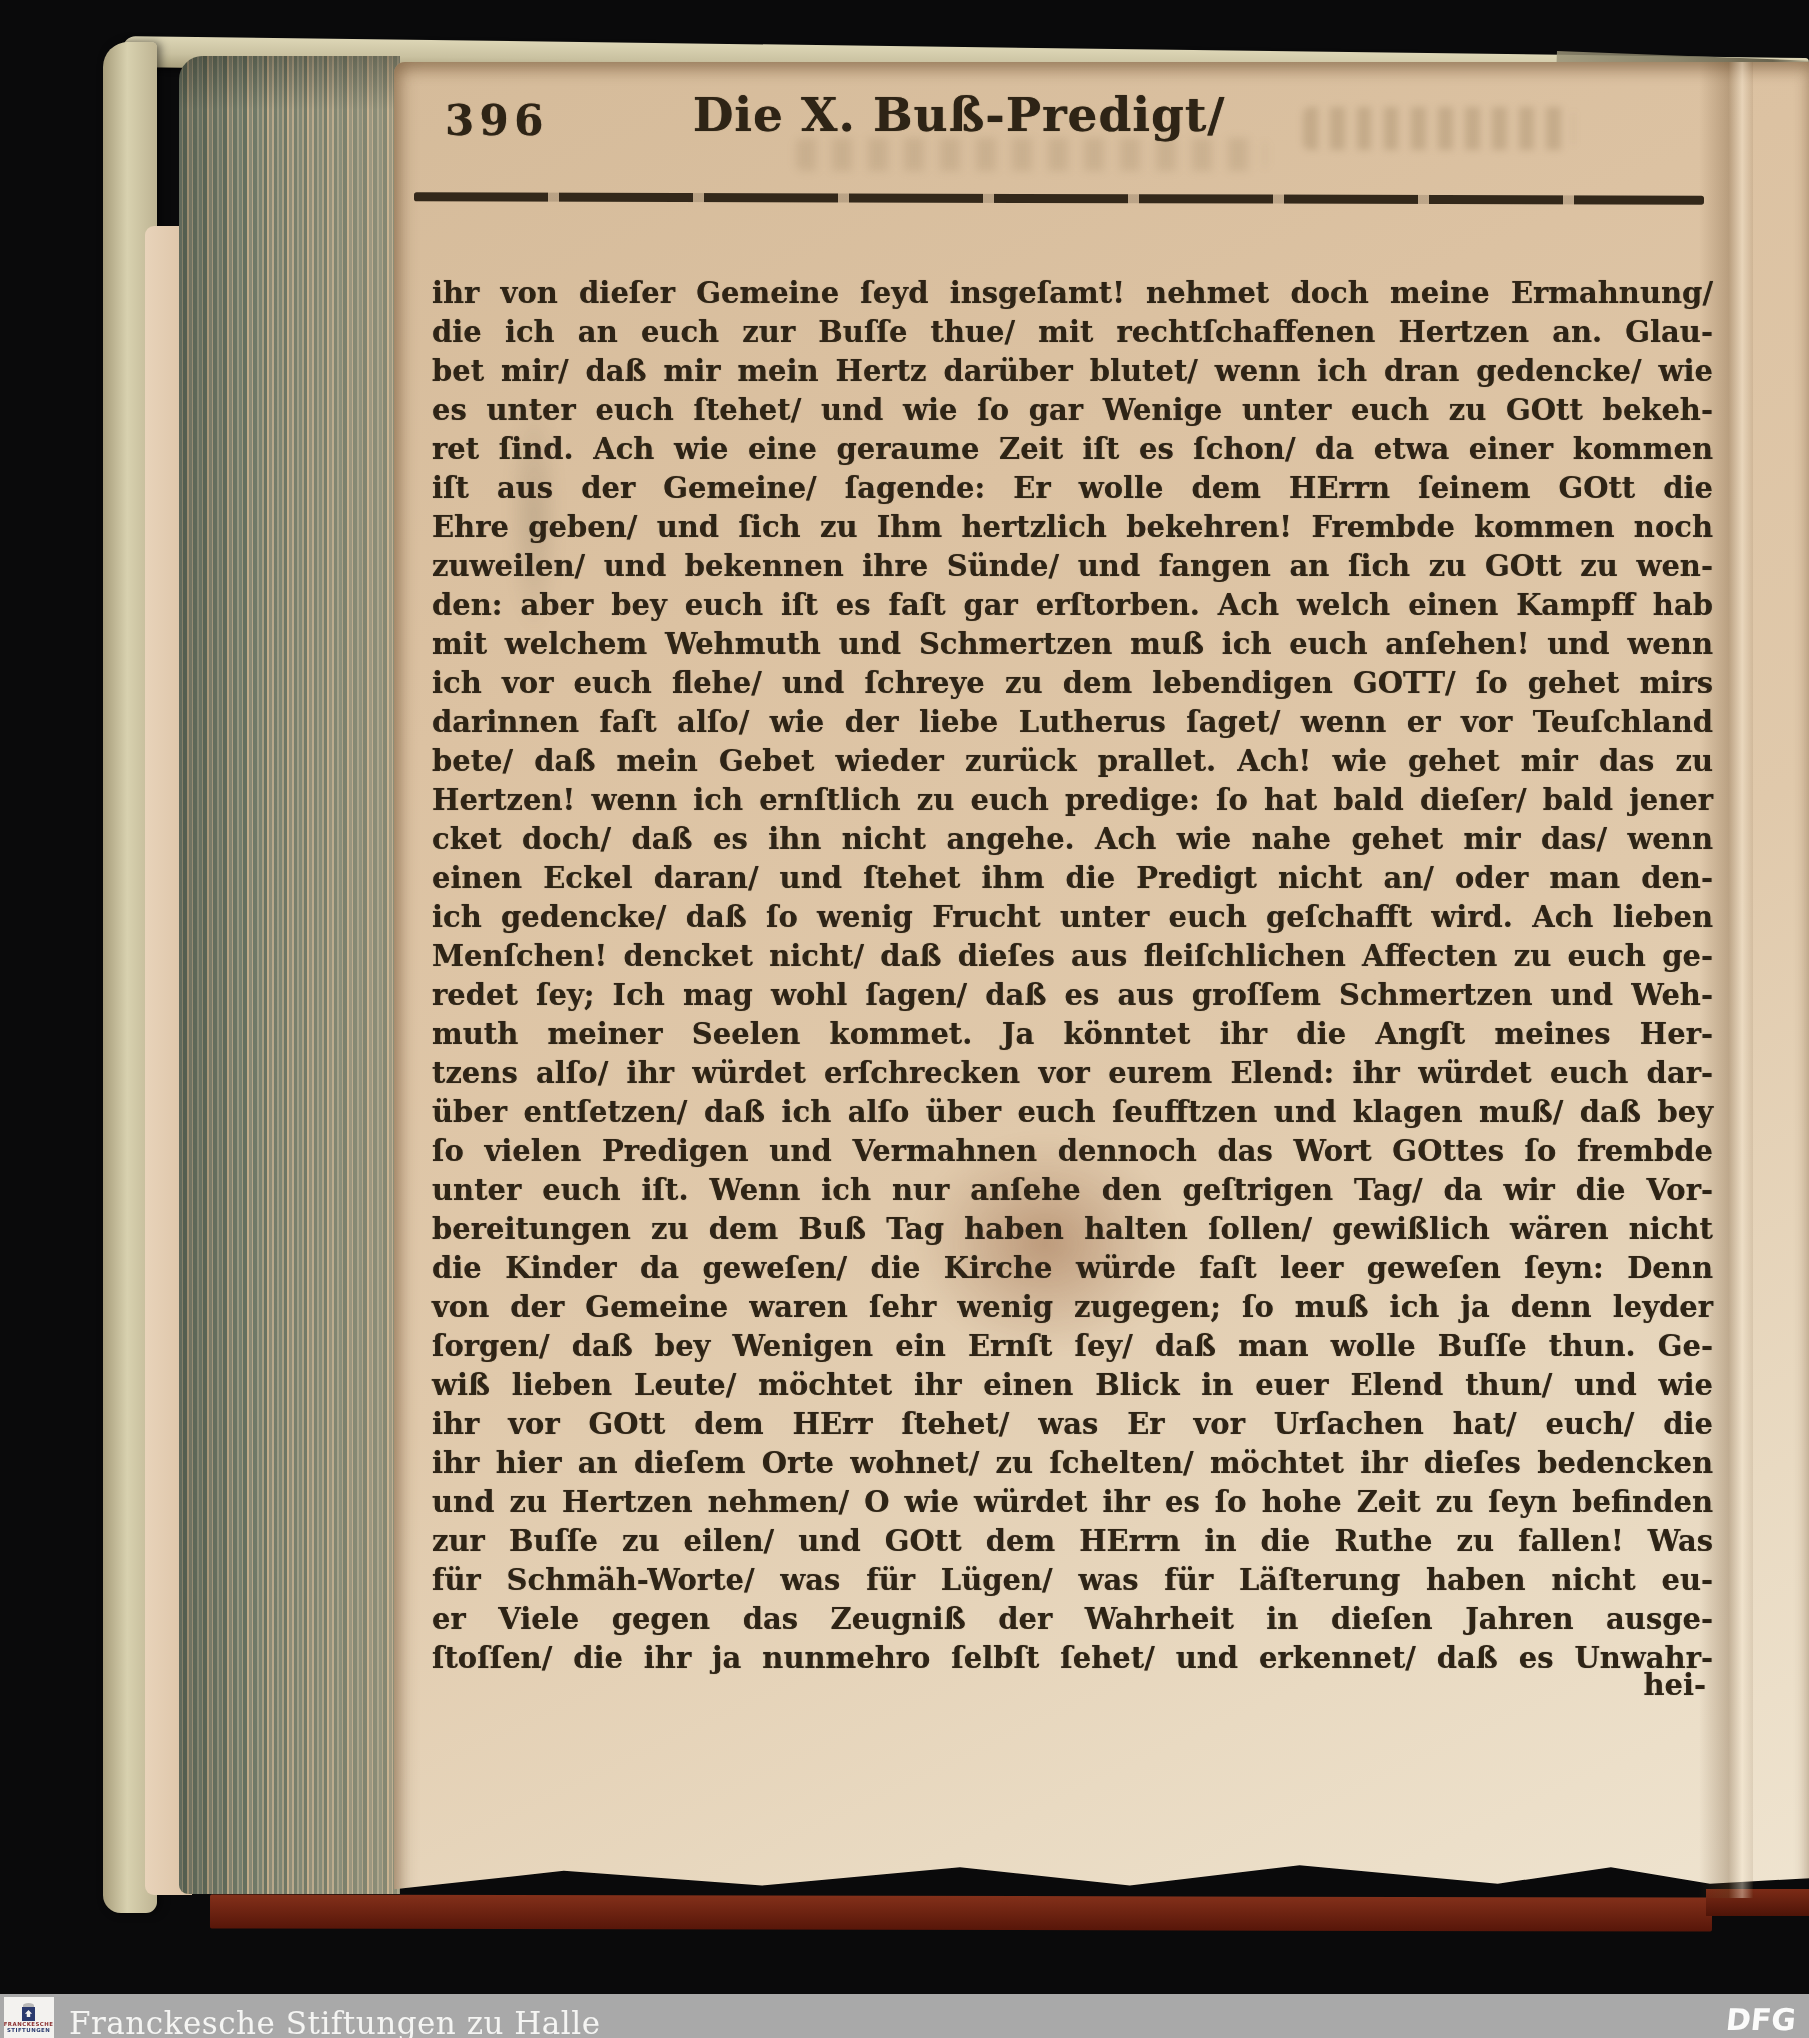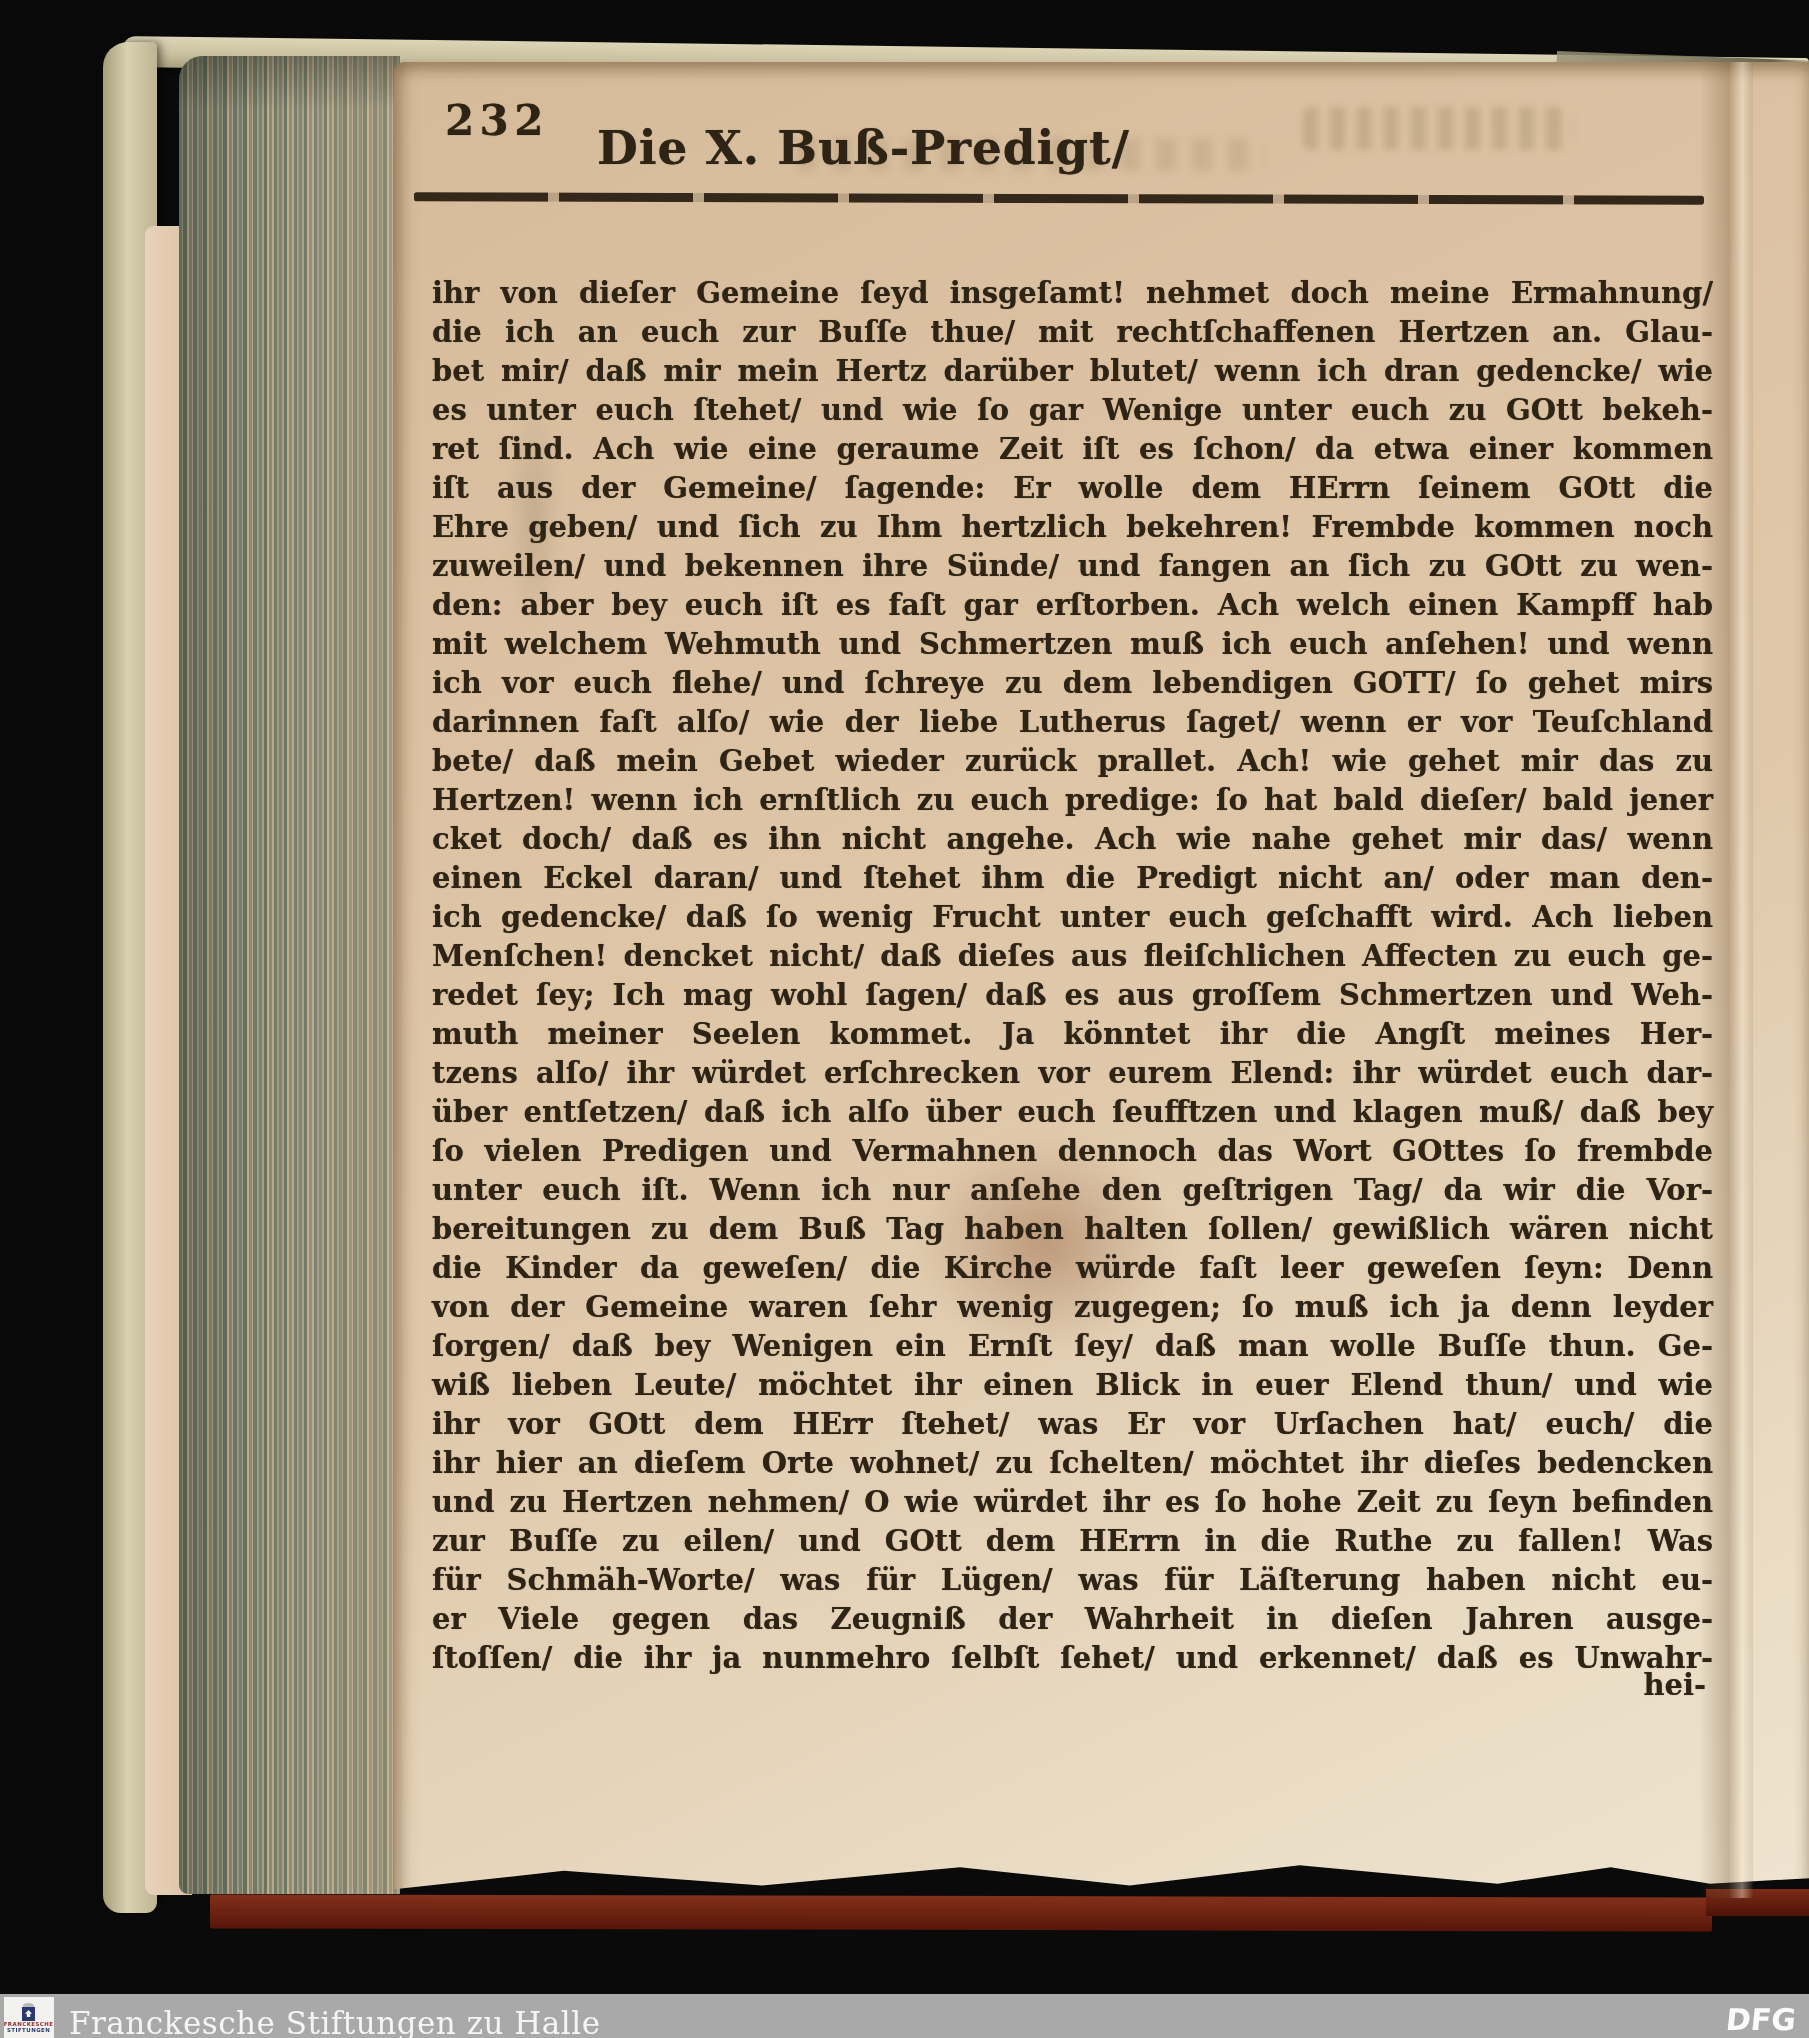--- a/index.html
+++ b/index.html
@@ -51,22 +51,22 @@
     background:repeating-linear-gradient(90deg,rgba(120,95,60,.22) 0 14.5px,transparent 14.5px 27px);
     filter:blur(3.6px);border-radius:7.2px;}
   .ghost-b{position:absolute;left:796px;top:138px;width:470px;height:33px;
     background:repeating-linear-gradient(90deg,rgba(120,95,60,.15) 0 20px,transparent 20px 36px);
     filter:blur(4.5px);border-radius:7.2px;}
 
   
   .ink{color:#2e2416;}
   .page-number{position:absolute;left:445px;top:96px;font-size:42px;font-weight:700;
     letter-spacing:5.4px;text-shadow:0 0 0.9px rgba(46,36,22,.7);}
-  .running-title{position:absolute;left:597px;top:87px;width:724px;
-    font-size:47px;font-weight:700;letter-spacing:0.9px;text-shadow:0 0 0.9px rgba(46,36,22,.75);margin-top:33px;}
+  .running-title{position:absolute;left:597px;top:87px;width:724px;text-align:center;
+    font-size:47px;font-weight:700;letter-spacing:0.9px;text-shadow:0 0 0.9px rgba(46,36,22,.75);}
   .head-rule{position:absolute;left:414px;top:194px;width:1290px;height:9px;
     background:repeating-linear-gradient(90deg,#33281a 0 134px,rgba(51,40,26,.18) 134px 145px);
     transform:rotate(0.15deg);border-radius:2.7px;}
   .body-text{position:absolute;left:432px;top:228px;width:1281px;
     font-size:29px;line-height:39px;font-weight:700;
     text-shadow:0 0 0.9px rgba(46,36,22,.55);margin-top:46px;}
   .body-text .line{height:39px;white-space:nowrap;text-align:justify;text-align-last:justify;
     overflow:visible;}
   .catchword{position:absolute;left:432px;top:1668px;width:1274px;text-align:right;
     font-size:29px;font-weight:700;text-shadow:0 0 0.9px rgba(46,36,22,.55);}
@@ -104,21 +104,21 @@
   <div class="board-red"></div>
   <div class="board-red-step"></div>
 
   <div class="page"></div>
   <div class="page-fold"></div>
   <div class="ghost-a"></div>
   <div class="ghost-b"></div>
   <div class="stain-1"></div>
   <div class="stain-2"></div>
 
-  <div class="page-number ink">232</div>
+  <div class="page-number ink">396</div>
   <div class="running-title ink">Die X. Buß-Predigt/</div>
   <div class="head-rule"></div>
 
   <div class="body-text ink">
       <div class="line">ihr von dieſer Gemeine ſeyd insgeſamt! nehmet doch meine Ermahnung/</div>
       <div class="line">die ich an euch zur Buſſe thue/ mit rechtſchaffenen Hertzen an.  Glau-</div>
       <div class="line">bet mir/ daß mir mein Hertz darüber blutet/ wenn ich dran gedencke/ wie</div>
       <div class="line">es unter euch ſtehet/ und wie ſo gar Wenige unter euch zu GOtt bekeh-</div>
       <div class="line">ret ſind.  Ach wie eine geraume Zeit iſt es ſchon/ da etwa einer kommen</div>
       <div class="line">iſt aus der Gemeine/ ſagende: Er wolle dem HErrn ſeinem GOtt die</div>

